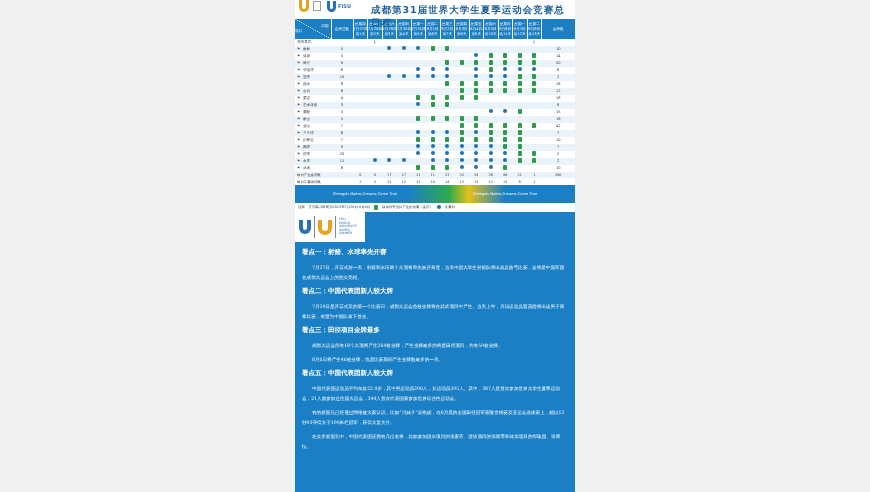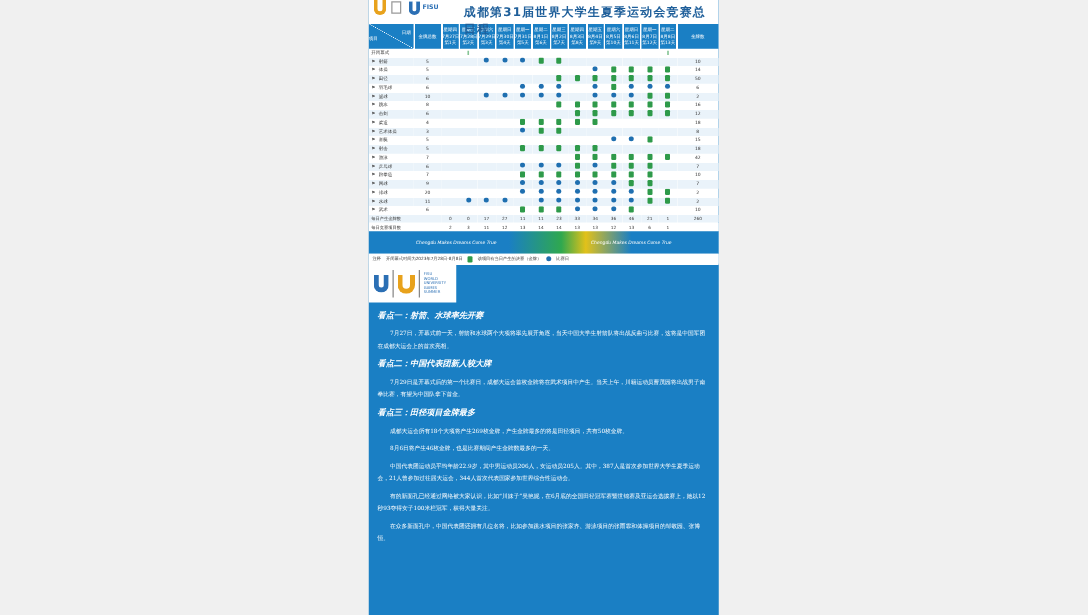--- a/index.html
+++ b/index.html
@@ -24,21 +24,21 @@
 .gold{display:inline-block;width:4px;height:5px;background:#2e9a4a;border-radius:1px}
 tr.sum td{font-size:3.4px;background:#fff}
 .banner{height:18px;background:linear-gradient(90deg,#1a7fc4 0%,#1a7fc4 40%,#2fa84f 55%,#e2c11a 62%,#1a7fc4 75%,#1a7fc4 100%);display:flex;justify-content:space-around;align-items:center;color:#fff;font-size:3.6px;font-style:italic}
 .legend{display:flex;align-items:center;height:8px;font-size:3.4px;color:#333;background:#fff;padding-left:3px;gap:4px}
 #logos{position:absolute;left:0;top:212px;width:70px;height:30px;background:#fff;display:flex;align-items:center;gap:3px;padding-left:4px}
 .bigU{width:12px;height:14px;border:4px solid #2b6fb4;border-top:none;border-radius:0 0 6px 6px}
 .bigU2{width:14px;height:15px;border:4px solid #e8a21c;border-top:none;border-radius:0 0 7px 7px}
 .vsep{width:1px;height:22px;background:#888}
 .fisutxt{font-size:3px;color:#2b6fb4;line-height:3.6px}
 #article{position:absolute;left:0;top:244px;width:280px;padding:0 7px;color:#fff}
-.h{font-size:6.5px;font-weight:bold;font-style:italic;margin:4px 0 6px}
+.h{font-size:6.5px;font-weight:bold;margin:4px 0 6px}
 .p{font-size:4.6px;line-height:10px;text-indent:10px;font-family:"DejaVu Serif",serif;margin-bottom:4px}
 </style>
 </head>
 <body>
 
 <div id="page">
   <div id="top">
     <div class="hdr">
       <div class="logo">
         <span class="lu"></span>
@@ -477,17 +477,18 @@
     <div class="fisutxt" id="fisufull">FISU<br>WORLD<br>UNIVERSITY<br>GAMES<br>SUMMER</div>
   </div>
   <div id="article">
       <div class="h">看点一：射箭、水球率先开赛</div>
       <div class="p">7月27日，开幕式前一天，射箭和水球两个大项将率先展开角逐，当天中国大学生射箭队将出战反曲弓比赛，这将是中国军团在成都大运会上的首次亮相。</div>
       <div class="h">看点二：中国代表团新人较大牌</div>
       <div class="p">7月29日是开幕式后的第一个比赛日，成都大运会首枚金牌将在武术项目中产生。当天上午，川籍运动员曹茂园将出战男子南拳比赛，有望为中国队拿下首金。</div>
       <div class="h">看点三：田径项目金牌最多</div>
       <div class="p">成都大运会所有18个大项将产生269枚金牌，产生金牌最多的将是田径项目，共有50枚金牌。</div>
       <div class="p">8月6日将产生46枚金牌，也是比赛期间产生金牌数最多的一天。</div>
+      <div class="h">看点五：中国代表团新人较大牌</div>
       <div class="p">中国代表团运动员平均年龄22.9岁，其中男运动员206人，女运动员205人。其中，387人是首次参加世界大学生夏季运动会，21人曾参加过往届大运会，344人首次代表国家参加世界综合性运动会。</div>
       <div class="p">有的新面孔已经通过网络被大家认识，比如“川妹子”吴艳妮，在6月底的全国田径冠军赛暨世锦赛及亚运会选拔赛上，她以12秒93夺得女子100米栏冠军，获得大量关注。</div>
       <div class="p">在众多新面孔中，中国代表团还拥有几位名将，比如参加跳水项目的张家齐、游泳项目的张雨霏和体操项目的邹敬园、张博恒。</div>
     </div>
 </div>
 
 </body></html>

